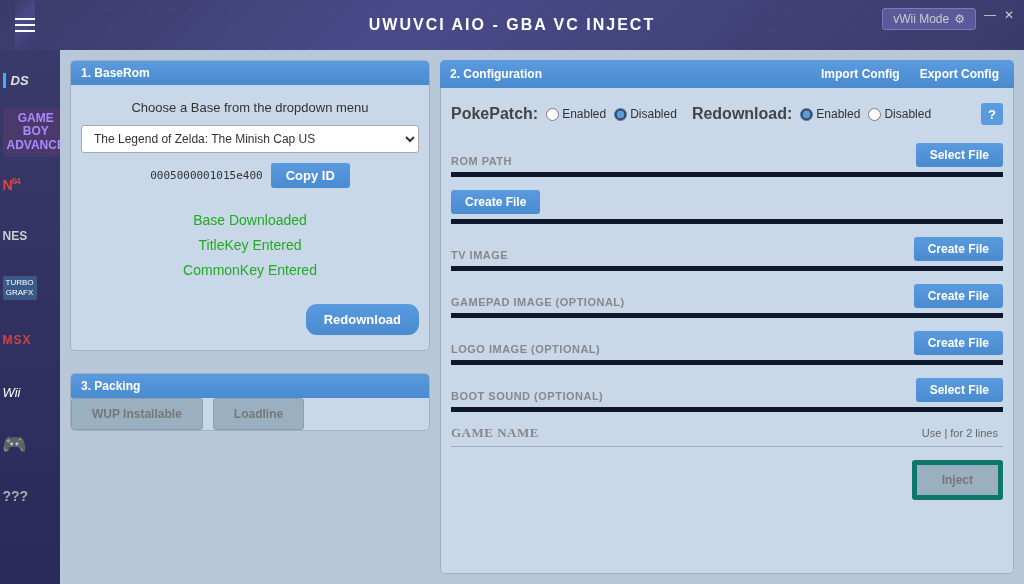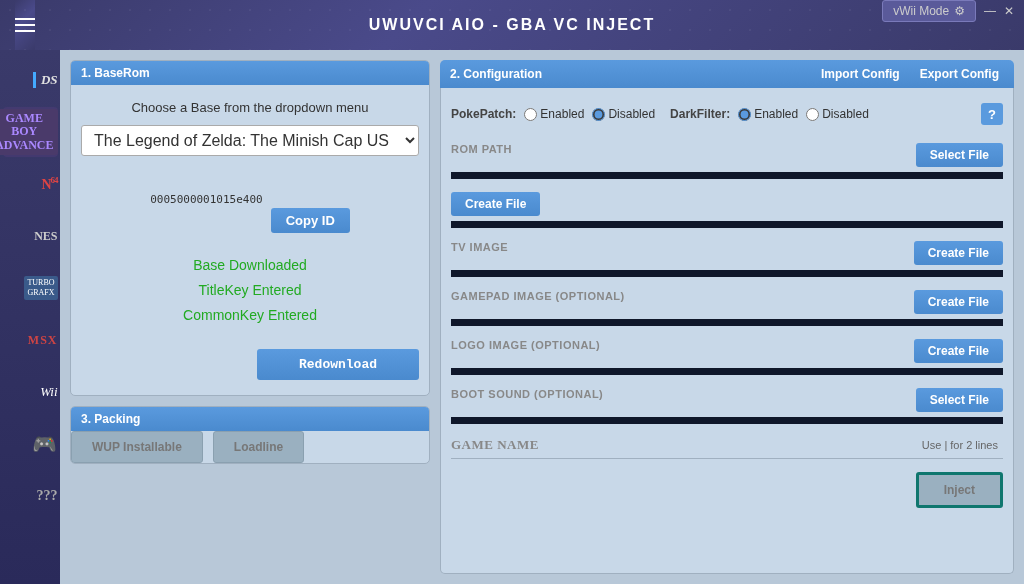--- a/index.html
+++ b/index.html
@@ -23,24 +23,24 @@
     }
     #title-bar .title {
       color: white;
       font-size: 16px;
       font-weight: bold;
       letter-spacing: 2px;
     }
     #title-bar .window-controls {
       position: absolute;
       right: 10px;
-      top: 0;
+      top: 8px;
       display: flex;
       gap: 8px;
-      align-items: center;
+      align-items: flex-start;
     }
     #title-bar .window-controls span {
       color: #ccc;
       font-size: 12px;
       cursor: pointer;
     }
     #title-bar .vwii-btn {
       background: #5a5a9a;
       border: 1px solid #7a7aba;
       color: white;
@@ -67,25 +67,24 @@
       flex-direction: column;
       align-items: center;
       padding-top: 5px;
       gap: 2px;
     }
     .sidebar-item {
       width: 55px;
       height: 50px;
       display: flex;
       align-items: center;
-      justify-content: flex-end;
+      justify-content: flex-start;
       cursor: pointer;
       border-radius: 4px;
       color: white;
-      font-family: Liberation Serif, serif;
     }
     .sidebar-ds {
       color: #e0e0e0;
       font-size: 13px;
       font-weight: bold;
       font-style: italic;
       border-left: 3px solid #44aaff;
       padding-left: 5px;
     }
     .sidebar-gba {
@@ -148,21 +147,21 @@
       padding: 10px;
       display: flex;
       gap: 10px;
     }
 
     
     #left-panel {
       width: 360px;
       display: flex;
       flex-direction: column;
-      gap: 10px;
+      gap: 22px;
     }
 
     
     .section-box {
       background: #c8d8e8;
       border: 1px solid #a0b0c0;
       border-radius: 5px;
       overflow: hidden;
     }
     .section-header {
@@ -190,21 +189,21 @@
       align-items: center;
       width: 100%;
       gap: 5px;
     }
     #game-dropdown {
       flex: 1;
       padding: 5px 8px;
       border: 1px solid #aaa;
       border-radius: 3px;
       background: white;
-      font-size: 16px;
+      font-size: 12px;
       color: #333;
       cursor: pointer;
     }
     #id-row {
       display: flex;
       align-items: center;
       gap: 8px;
       width: 100%;
       justify-content: center;
     }
@@ -215,40 +214,38 @@
     }
     #copy-id-btn {
       background: linear-gradient(180deg, #5a9ade 0%, #4a8ace 100%);
       color: white;
       border: none;
       padding: 5px 15px;
       border-radius: 3px;
       cursor: pointer;
       font-size: 13px;
       font-weight: bold;
-      margin-top: 42px;
     }
     #status-text {
       text-align: center;
       line-height: 1.8;
       margin: 10px 0;
     }
     .status-green { color: #22aa22; font-size: 14px; }
     .status-line { display: block; }
     #redownload-btn {
       background: linear-gradient(180deg, #5a9ade 0%, #4a8ace 100%);
       color: white;
       border: none;
-      padding: 8px 42px;
-      border-radius: 3px;
+      padding: 8px 18px;
+      border-radius: 11px;
       cursor: pointer;
       font-size: 13px;
       font-weight: bold;
       align-self: flex-end;
-      font-family: Liberation Mono, monospace;
     }
 
     
     #packing-body {
       display: flex;
       gap: 10px;
     }
     .pack-btn {
       background: #9ab0c0;
       color: #777;
@@ -314,21 +311,21 @@
       gap: 15px;
       padding: 5px 0;
     }
     .option-group {
       display: flex;
       align-items: center;
       gap: 8px;
     }
     .option-label {
       color: #444;
-      font-size: 12px;
+      font-size: 16px;
       font-weight: bold;
     }
     .radio-option {
       display: flex;
       align-items: center;
       gap: 3px;
       font-size: 12px;
       color: #333;
     }
     .radio-option input[type="radio"] {
@@ -343,22 +340,22 @@
       height: 22px;
       font-weight: bold;
       cursor: pointer;
       font-size: 13px;
       margin-left: auto;
     }
 
     
     .file-row {
       display: flex;
-      align-items: flex-start;
-      border-bottom: 7px solid #0f172a;
+      align-items: flex-end;
+      border-bottom: 5px solid #0f172a;
       padding: 5px 0;
     }
     .file-label {
       flex: 1;
       color: #888;
       font-size: 11px;
       font-weight: bold;
       letter-spacing: 0.5px;
     }
     .file-btn {
@@ -397,21 +394,21 @@
 
     
     #bottom-row {
       display: flex;
       justify-content: flex-end;
       padding-top: 5px;
     }
     #inject-btn {
       background: #9ab0c0;
       color: #777;
-      border: 3px solid #0f766e;
+      border: 5px solid #0f766e;
       padding: 8px 25px;
       border-radius: 3px;
       cursor: pointer;
       font-size: 12px;
       font-weight: bold;
     }
 
     
     #title-bar::before {
       content: '';
@@ -531,21 +528,21 @@
             <label class="radio-option">
               <input type="radio" name="pokepatch" value="enabled" style="">
               <span>Enabled</span>
             </label>
             <label class="radio-option">
               <input type="radio" name="pokepatch" value="disabled" checked="" style="">
               <span>Disabled</span>
             </label>
           </div>
           <div class="option-group">
-            <span class="option-label">DarkFilter:</span>
+            <span class="option-label">Redownload:</span>
             <label class="radio-option">
               <input type="radio" name="darkfilter" value="enabled" checked="" style="">
               <span>Enabled</span>
             </label>
             <label class="radio-option">
               <input type="radio" name="darkfilter" value="disabled" style="">
               <span>Disabled</span>
             </label>
           </div>
           <button id="help-btn">?</button>

